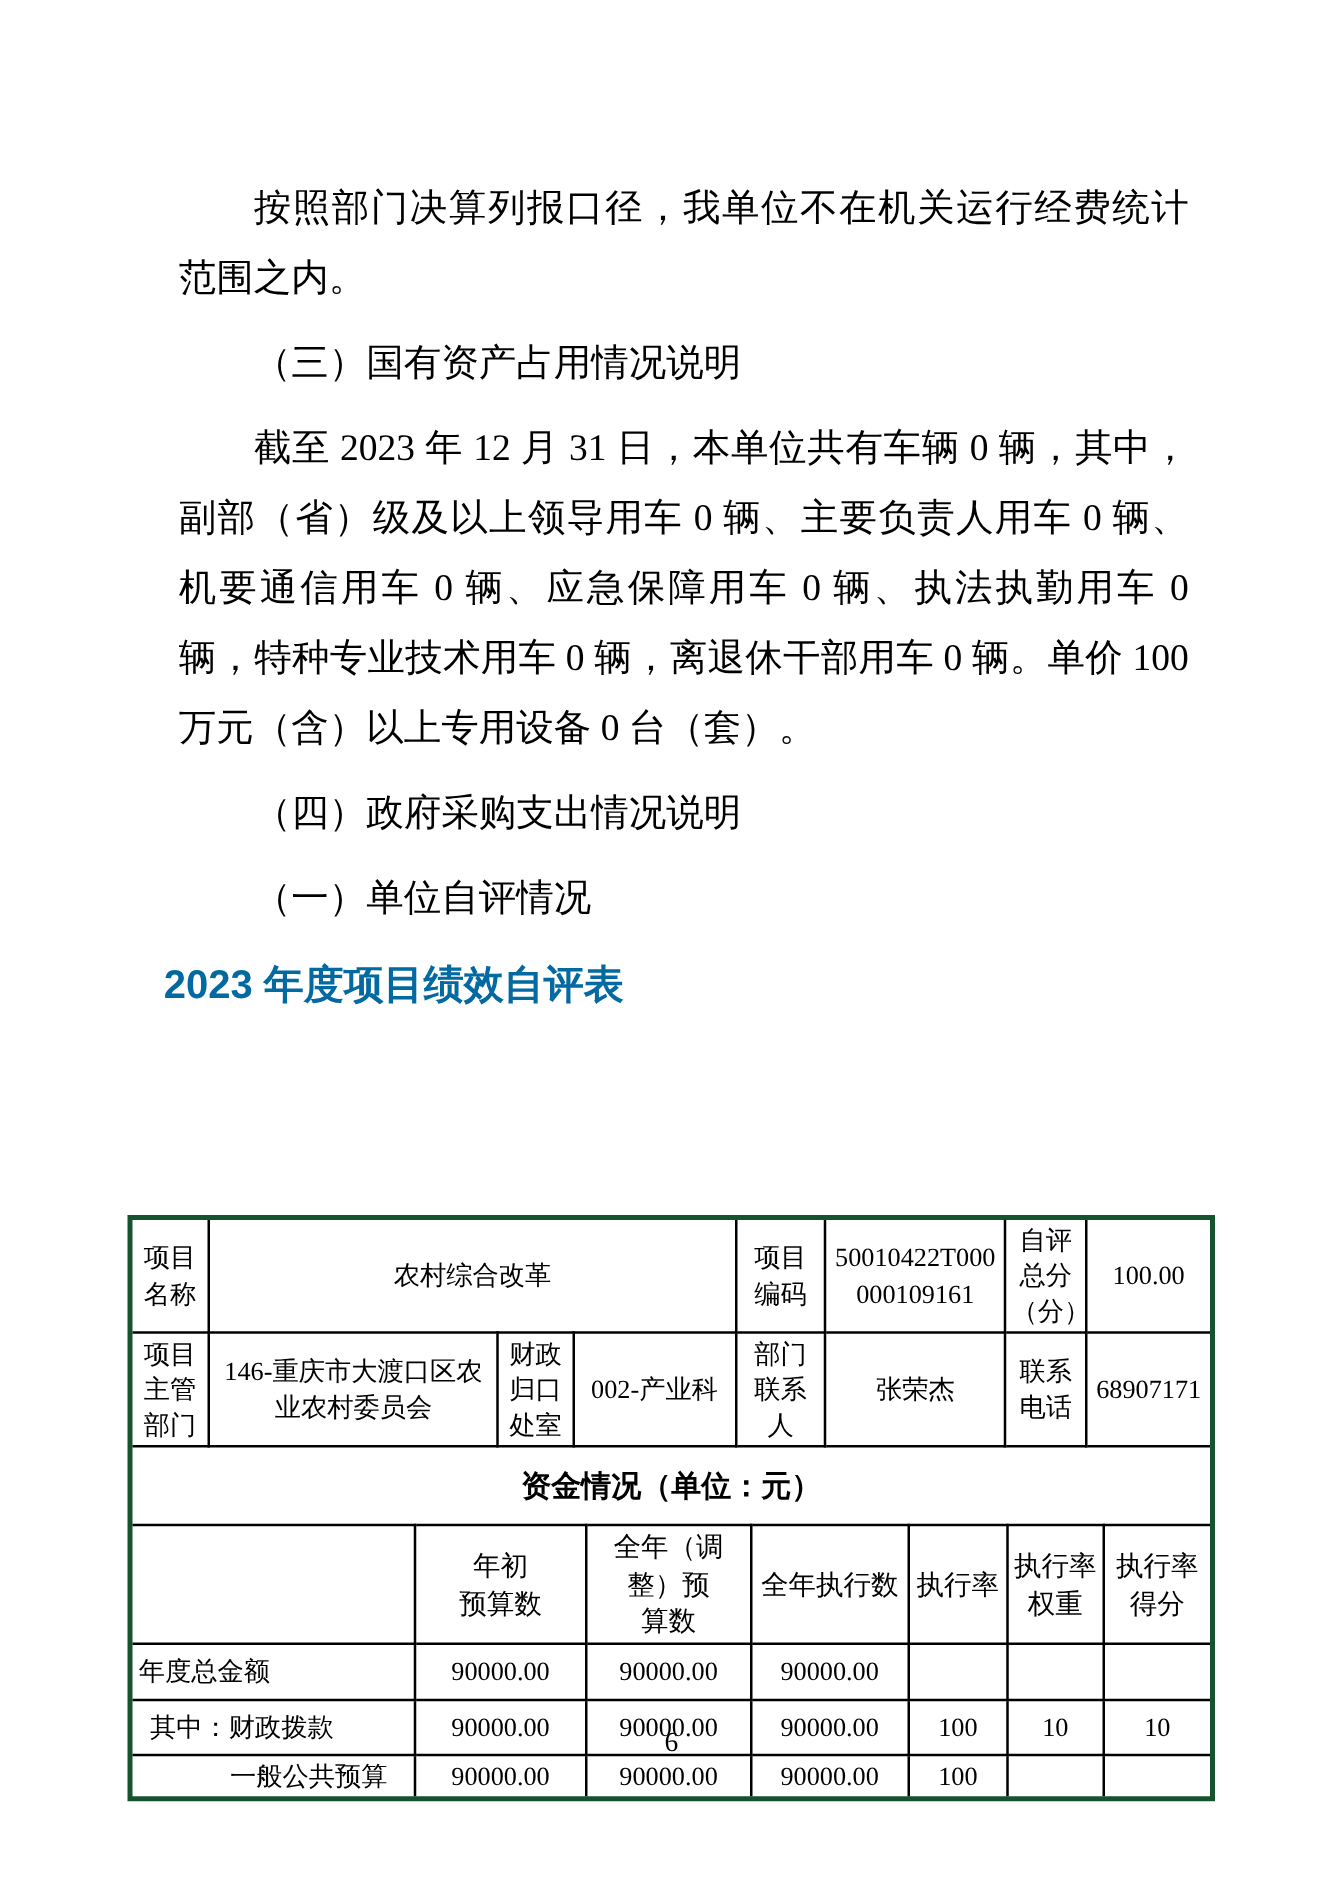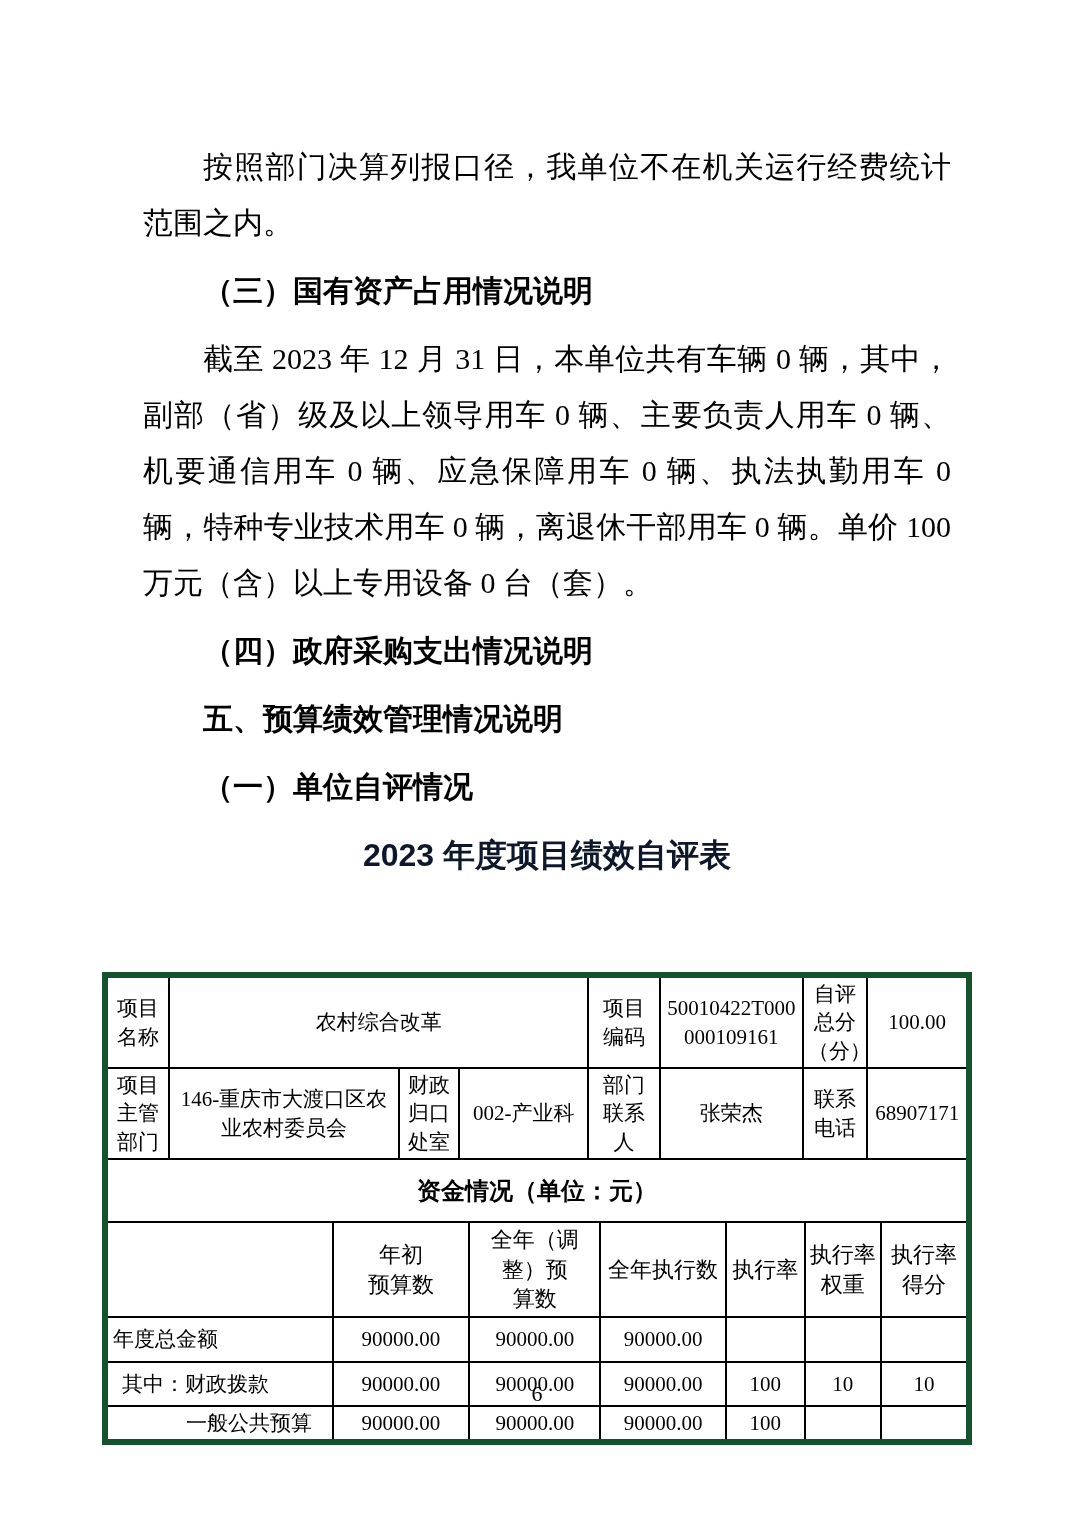--- a/index.html
+++ b/index.html
@@ -24,44 +24,43 @@
     color: #000;
   }
   .body-p {
     font-family: "Liberation Serif", "DejaVu Serif", serif;
     font-weight: normal;
     text-align: justify;
     text-indent: 60px;
   }
   .h-kaiti {
     font-family: "Liberation Serif", "DejaVu Serif", serif;
-    font-weight: bold;
+    font-weight: normal;
     text-indent: 60px;
   }
   .h-heiti {
     font-family: "Liberation Sans", "DejaVu Sans", sans-serif;
     font-weight: bold;
     text-indent: 60px;
   }
   .table-title {
     margin: 0;
     font-family: "Liberation Sans", "DejaVu Sans", sans-serif;
     font-weight: bold;
     font-size: 32px;
     line-height: 56px;
-    text-align: center;
-    color: #0f172a;
+    color: #0369a1;
   }
   
   .selftable {
     position: absolute;
     top: 972px;
     left: 102px;
     width: 870px;
-    border: 6px solid #14532d;
+    border: 4px solid #14532d;
     box-sizing: border-box;
     background: #fff;
   }
   .selftable table {
     width: 100%;
     border-collapse: collapse;
     table-layout: fixed;
   }
   .selftable td, .selftable th {
     border: 2px solid #000;
@@ -117,21 +116,20 @@
 </head>
 <body>
 
 <div class="page">
 
   <div class="textcol">
     <p class="body-p">按照部门决算列报口径，我单位不在机关运行经费统计范围之内。</p>
     <p class="h-kaiti">（三）国有资产占用情况说明</p>
     <p class="body-p">截至 2023 年 12 月 31 日，本单位共有车辆 0 辆，其中，副部（省）级及以上领导用车 0 辆、主要负责人用车 0 辆、机要通信用车 0 辆、应急保障用车 0 辆、执法执勤用车 0 辆，特种专业技术用车 0 辆，离退休干部用车 0 辆。单价 100 万元（含）以上专用设备 0 台（套）。</p>
     <p class="h-kaiti">（四）政府采购支出情况说明</p>
-    <p class="h-heiti">五、预算绩效管理情况说明</p>
     <p class="h-kaiti">（一）单位自评情况</p>
     <div class="table-title">2023 年度项目绩效自评表</div>
   </div>
 
   <div class="selftable">
 
     <table class="info-table">
       <colgroup>
         <col style="width:7.1%">
           <col style="width:26.8%">

